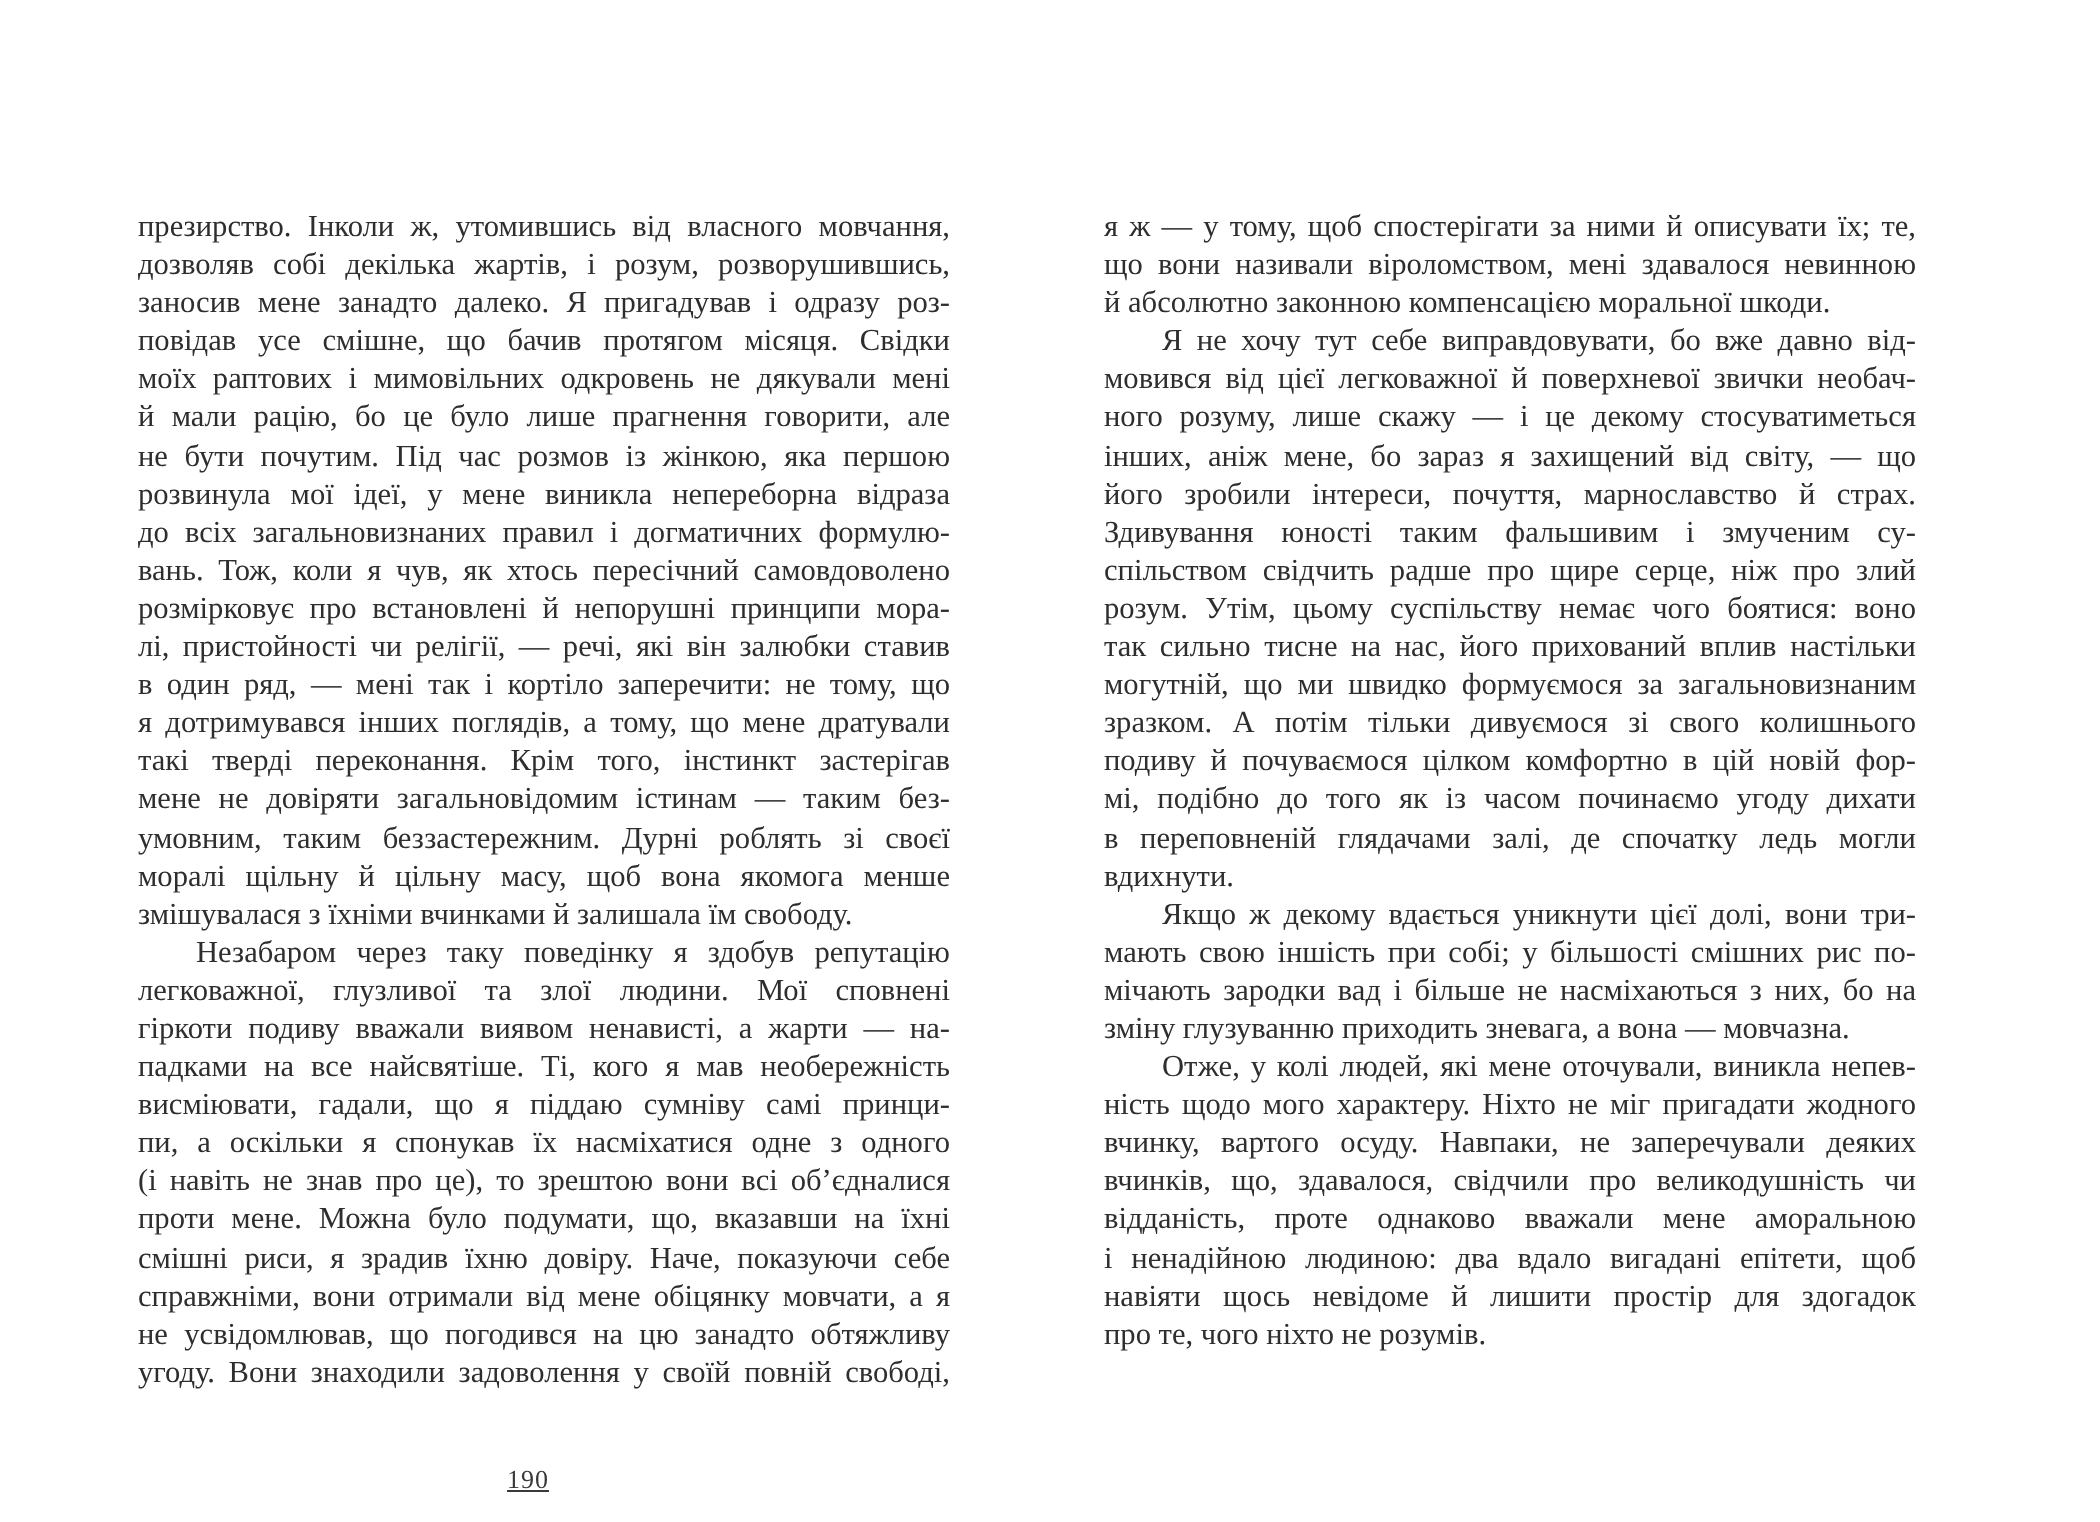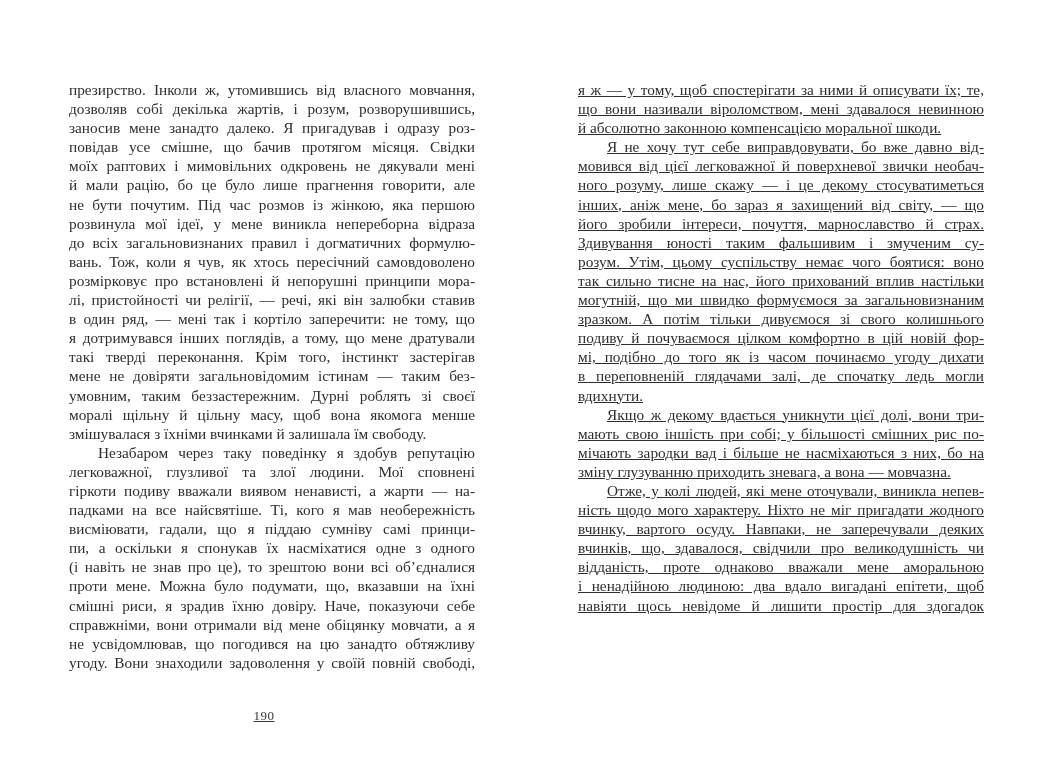--- a/index.html
+++ b/index.html
@@ -11,31 +11,32 @@
     width: 1050px;
     height: 761px;
     position: relative;
     overflow: hidden;
     font-family: "Liberation Serif", serif;
   }
   .book-spread {
     position: absolute;
     inset: 0;
     background: #ffffff;
+    margin-top: 24px;
   }
   .page-text {
     position: absolute;
     top: 80px;
     width: 406px;
     color: #2e2e2e;
     font-size: 15.3px;
     line-height: 19.1px;
   }
   #page-left-text  { left: 69px;  }
-  #page-right-text { left: 578px; text-decoration: underline; }
+  #page-right-text { left: 552px; }
   .line {
     text-align: justify;
     text-align-last: justify;
   }
   .line.par-end {
     text-align-last: left;
   }
   .line.indent {
     text-indent: 29px;
   }
@@ -91,34 +92,36 @@
   <div class="page-text" id="page-right-text">
       <div class="line">я ж — у тому, щоб спостерігати за ними й описувати їх; те,</div>
       <div class="line">що вони називали віроломством, мені здавалося невинною</div>
       <div class="line par-end">й абсолютно законною компенсацією моральної шкоди.</div>
       <div class="line indent">Я не хочу тут себе виправдовувати, бо вже давно від-</div>
       <div class="line">мовився від цієї легковажної й поверхневої звички необач-</div>
       <div class="line">ного розуму, лише скажу — і це декому стосуватиметься</div>
       <div class="line">інших, аніж мене, бо зараз я захищений від світу, — що</div>
       <div class="line">його зробили інтереси, почуття, марнославство й страх.</div>
       <div class="line">Здивування юності таким фальшивим і змученим су-</div>
+      <div class="line">спільством свідчить радше про щире серце, ніж про злий</div>
       <div class="line">розум. Утім, цьому суспільству немає чого боятися: воно</div>
       <div class="line">так сильно тисне на нас, його прихований вплив настільки</div>
       <div class="line">могутній, що ми швидко формуємося за загальновизнаним</div>
       <div class="line">зразком. А потім тільки дивуємося зі свого колишнього</div>
       <div class="line">подиву й почуваємося цілком комфортно в цій новій фор-</div>
       <div class="line">мі, подібно до того як із часом починаємо угоду дихати</div>
       <div class="line">в переповненій глядачами залі, де спочатку ледь могли</div>
       <div class="line par-end">вдихнути.</div>
       <div class="line indent">Якщо ж декому вдається уникнути цієї долі, вони три-</div>
       <div class="line">мають свою іншість при собі; у більшості смішних рис по-</div>
       <div class="line">мічають зародки вад і більше не насміхаються з них, бо на</div>
       <div class="line par-end">зміну глузуванню приходить зневага, а вона — мовчазна.</div>
       <div class="line indent">Отже, у колі людей, які мене оточували, виникла непев-</div>
       <div class="line">ність щодо мого характеру. Ніхто не міг пригадати жодного</div>
       <div class="line">вчинку, вартого осуду. Навпаки, не заперечували деяких</div>
       <div class="line">вчинків, що, здавалося, свідчили про великодушність чи</div>
       <div class="line">відданість, проте однаково вважали мене аморальною</div>
       <div class="line">і ненадійною людиною: два вдало вигадані епітети, щоб</div>
       <div class="line">навіяти щось невідоме й лишити простір для здогадок</div>
+      <div class="line par-end">про те, чого ніхто не розумів.</div>
     </div>
   <div class="page-number">190</div>
 </div>
 
 </body></html>

